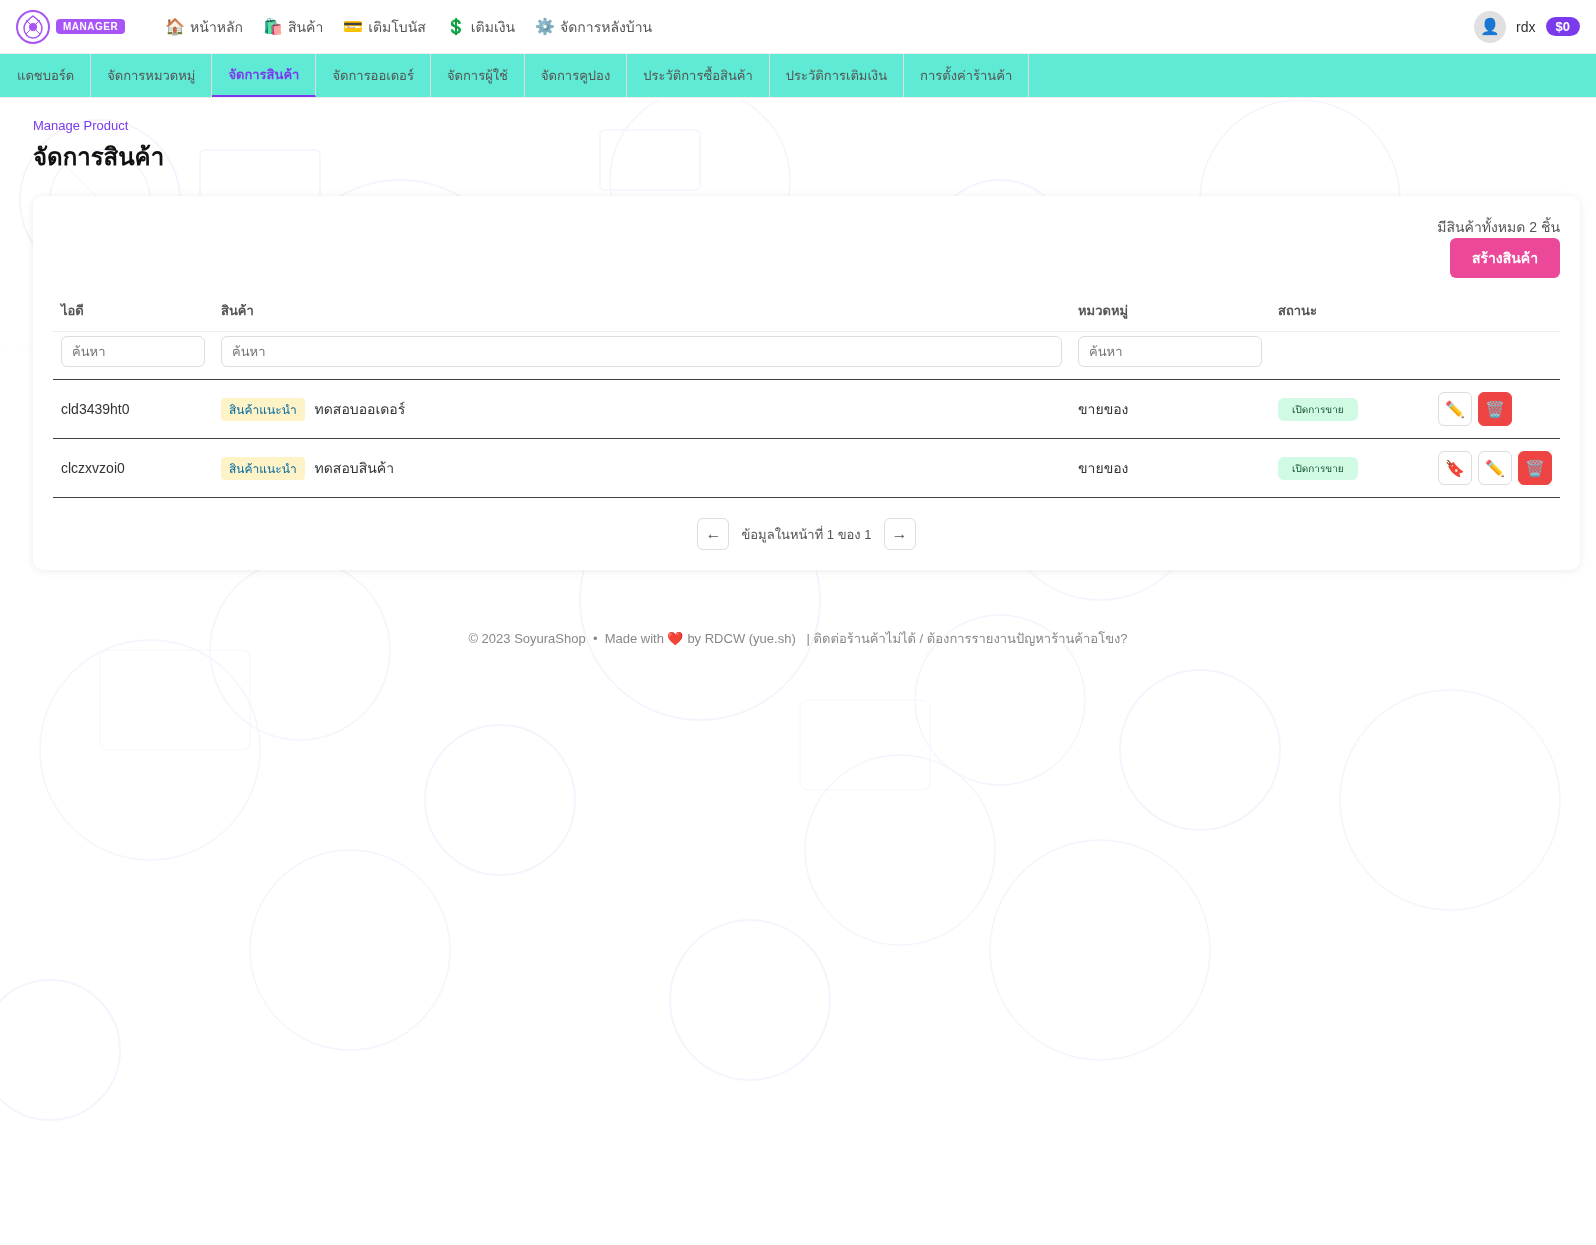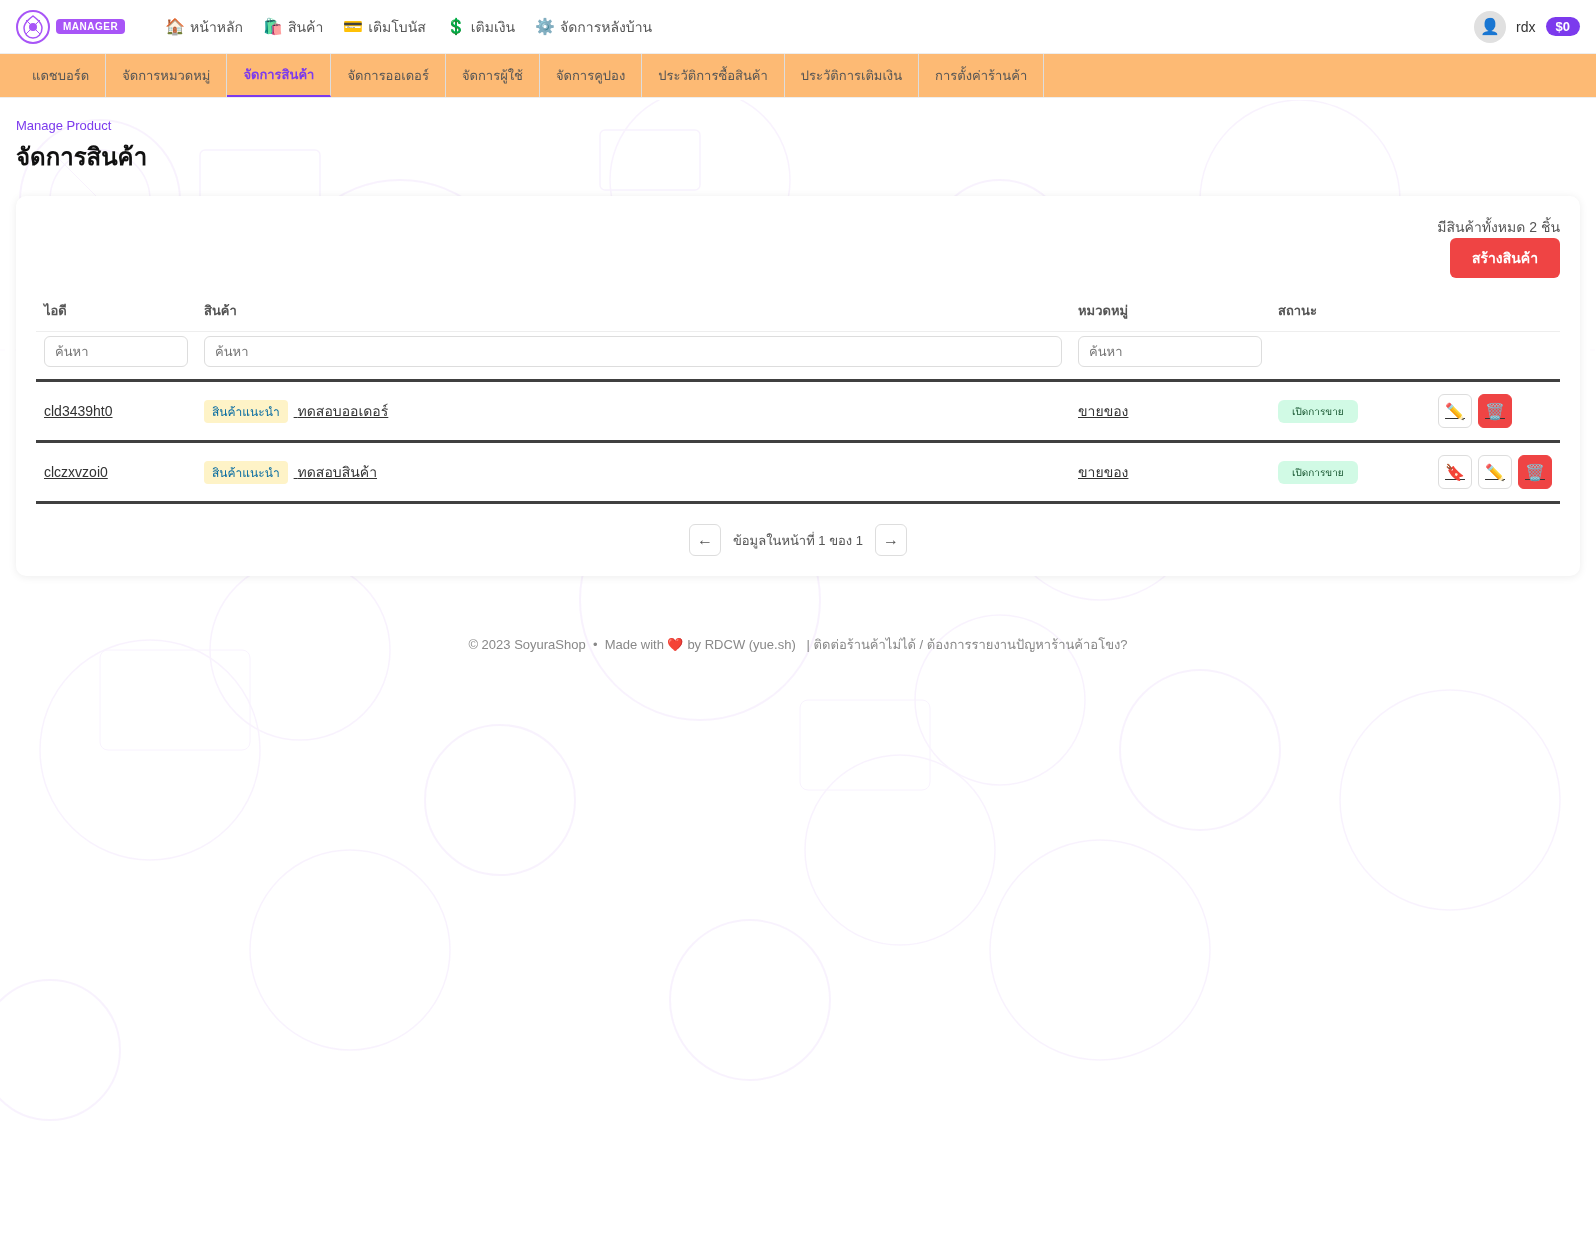--- a/index.html
+++ b/index.html
@@ -82,24 +82,24 @@
       border-radius: 12px;
       font-size: 13px;
       font-weight: bold;
     }
 
     
     .secondary-nav {
       display: flex;
       align-items: flex-end;
       border-bottom: 1px solid #eee;
-      padding: 0 16px;
+      padding: 0 1px;
       height: 44px;
       gap: 0;
-      background: #fdba74;
+      background: #5eead4;
       position: relative;
       z-index: 10;
     }
     .sec-nav-item {
       padding: 0 16px;
       height: 100%;
       display: flex;
       align-items: center;
       cursor: pointer;
       color: #555;
@@ -111,21 +111,21 @@
     .sec-nav-item.active {
       color: #7c3aed;
       font-weight: bold;
       border-bottom: 2px solid #7c3aed;
     }
 
     
     .main-content {
       position: relative;
       z-index: 5;
-      padding: 20px 16px 20px 16px;
+      padding: 20px 16px 20px 33px;
     }
 
     .breadcrumb-label {
       color: #7c3aed;
       font-size: 13px;
       margin-bottom: 4px;
     }
     .page-title {
       font-size: 24px;
       font-weight: bold;
@@ -146,21 +146,21 @@
       align-items: flex-end;
       justify-content: space-between;
       margin-bottom: 16px;
       flex-direction: column;
     }
     .product-count {
       font-size: 14px;
       color: #555;
     }
     .create-btn {
-      background: #ef4444;
+      background: #ec4899;
       color: #fff;
       border: none;
       border-radius: 6px;
       padding: 9px 22px;
       font-size: 14px;
       font-weight: bold;
       cursor: pointer;
     }
 
     
@@ -171,23 +171,22 @@
     .product-table th {
       text-align: left;
       color: #555;
       font-size: 13px;
       font-weight: 600;
       padding: 6px 8px 10px 8px;
       border-bottom: 1px solid #eee;
     }
     .product-table td {
       padding: 12px 8px;
-      border-bottom: 3px solid #404040;
+      border-bottom: 1px solid #404040;
       vertical-align: middle;
-      text-decoration: underline;
     }
 
     
     .filter-row td {
       padding: 4px 8px 12px 8px;
     }
     .filter-input {
       width: 100%;
       border: 1px solid #ddd;
       border-radius: 6px;

